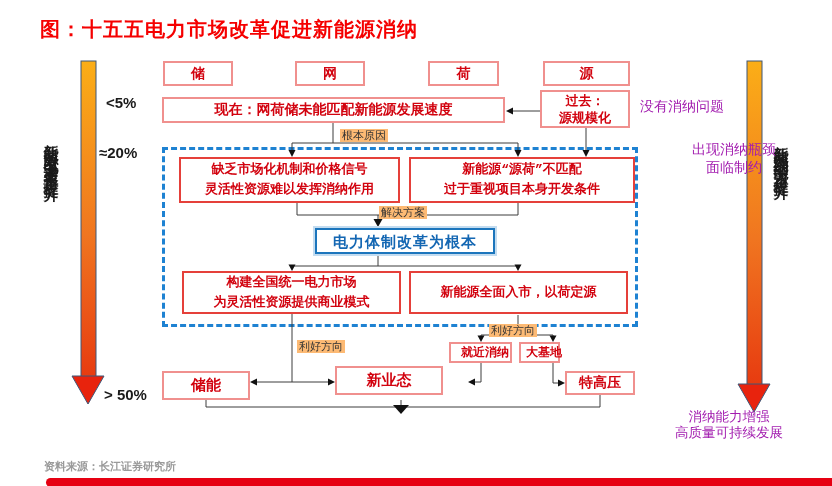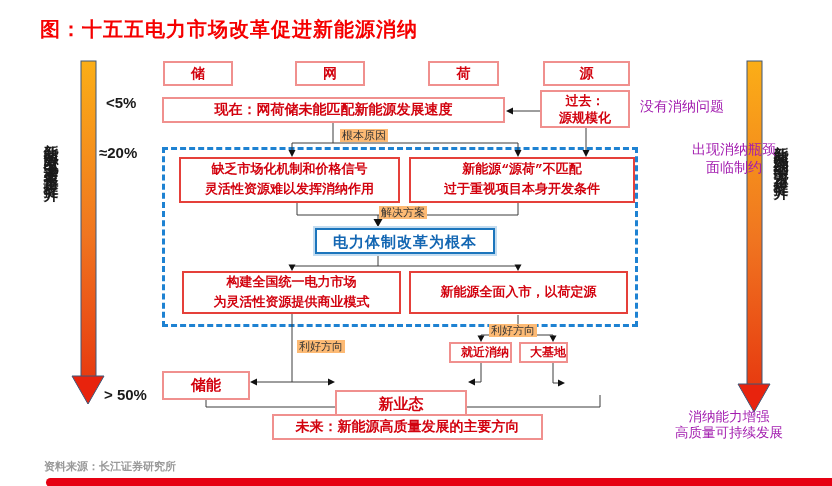--- a/index.html
+++ b/index.html
@@ -181,33 +181,33 @@
     <span style="display:block">构建全国统一电力市场</span>
     <span style="display:block">为灵活性资源提供商业模式</span>
   </div>
   <div class="box redline f13" style="left:409px;top:271px;width:219px;height:43px">
     <span style="display:block">新能源全面入市，以荷定源</span>
   </div>
 
   <div class="box salmon f12" style="left:449px;top:342px;width:63px;height:21px">
       <span>就近消纳</span>
     </div>
-  <div class="box salmon f12" style="left:519px;top:342px;width:49px;height:21px">
+  <div class="box salmon f12" style="left:519px;top:342px;width:41px;height:21px">
       <span>大基地</span>
     </div>
   <div class="box salmon f15" style="left:162px;top:371px;width:88px;height:29px">
       <span>储能</span>
     </div>
-  <div class="box salmon f15" style="left:335px;top:390px;width:132px;height:29px">
+  <div class="box salmon f15" style="left:335px;top:366px;width:108px;height:29px">
       <span>新业态</span>
     </div>
-
-  <div class="box salmon f14" style="left:272px;top:414px;width:271px;height:26px">
-      <span>未来：新能源高质量发展的主要方向</span>
-    </div>
+  <div class="box salmon f14" style="left:565px;top:371px;width:70px;height:24px">
+      <span>特高压</span>
+    </div>
+
 
   <div class="edge-label" style="left:340px;top:129px">根本原因</div>
   <div class="edge-label" style="left:379px;top:206px">解决方案</div>
   <div class="edge-label" style="left:297px;top:340px">利好方向</div>
   <div class="edge-label" style="left:489px;top:324px">利好方向</div>
 
   <div class="abs" id="source-note">资料来源：长江证券研究所</div>
   <div class="abs" id="footer-bar"></div>
 
 </div>

